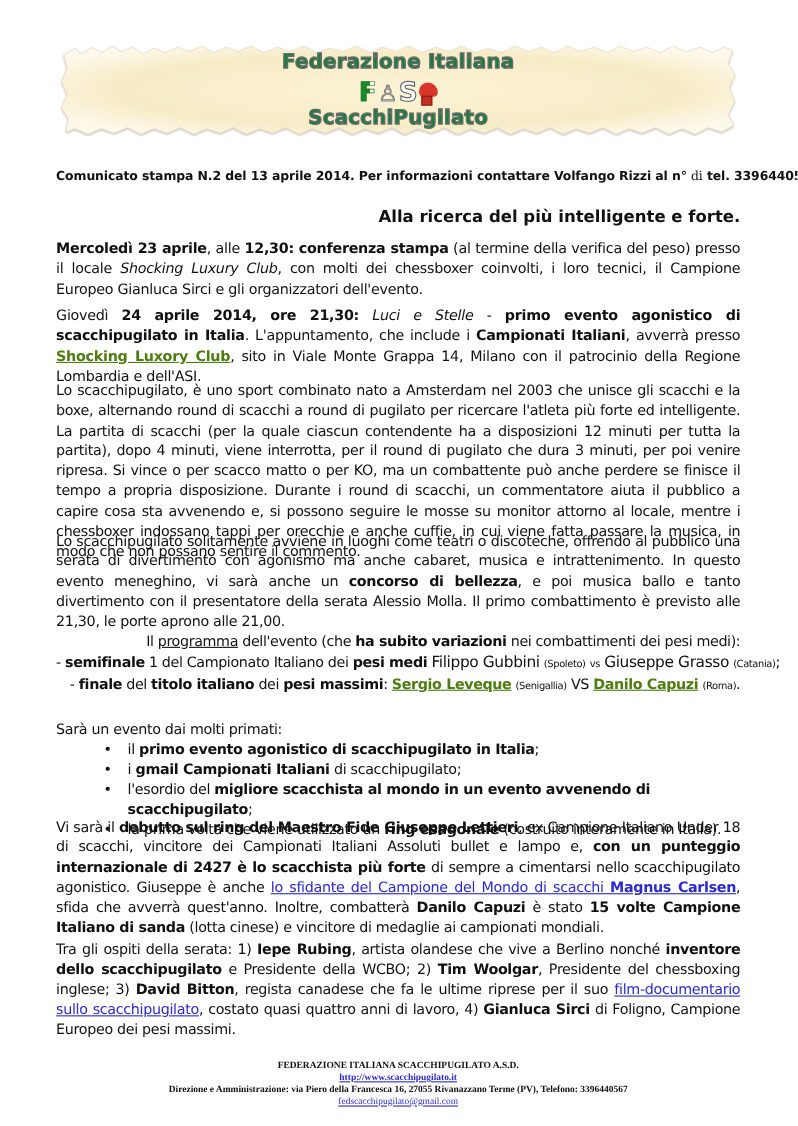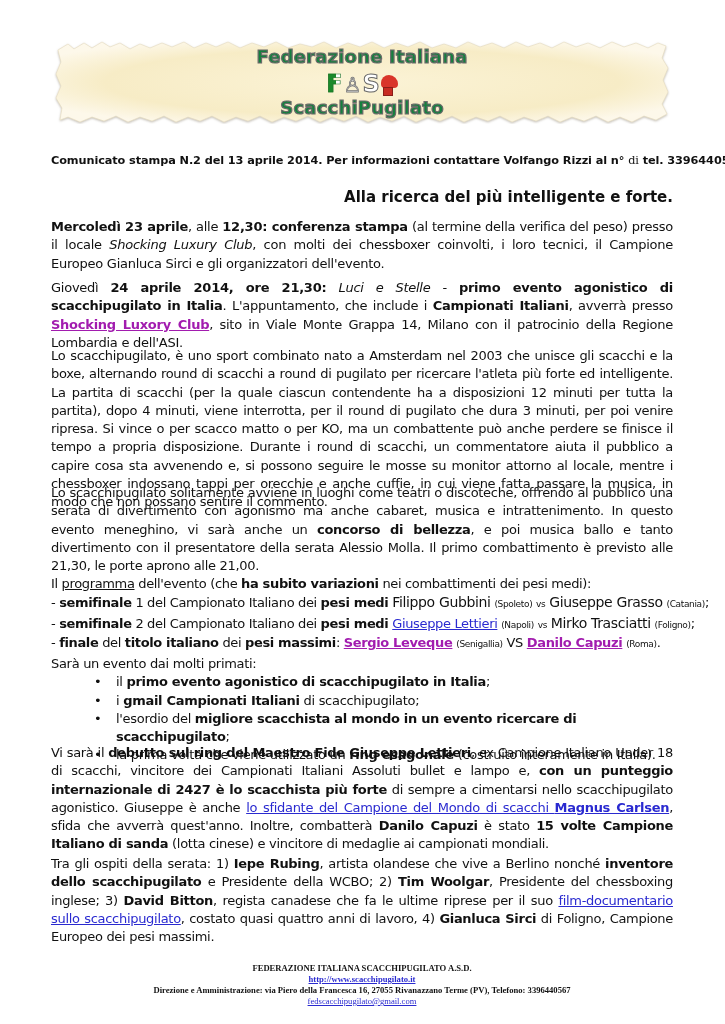--- a/index.html
+++ b/index.html
@@ -17,33 +17,33 @@
              background: linear-gradient(90deg, #1b8a2b 0 60%, #ffffff 60%); -webkit-background-clip: text; color: transparent; -webkit-text-stroke: 0.6px #1b6e24; }
   .fisp .S { font-family: "DejaVu Sans", sans-serif; font-weight: bold; font-size: 24px; line-height: 24px; color: #fff; -webkit-text-stroke: 1px #666; }
   .fisp .pawn { font-size: 20px; line-height: 22px; color: #f2f2f2; -webkit-text-stroke: 0.8px #777; }
   .fisp .glove { width: 17px; height: 21px; position: relative; }
   .fisp .glove .top { position: absolute; left: 0; top: 0; width: 17px; height: 13px; background: #d9352a; border-radius: 8px 9px 4px 4px; }
   .fisp .glove .cuff { position: absolute; left: 2px; top: 12px; width: 10px; height: 9px; background: #c72c22; border: 1px solid #8a1e18; box-sizing: border-box; }
 
   .doc { position: absolute; left: 51px; width: 622px; font-family: "DejaVu Sans", sans-serif; font-size: 13px; line-height: 18.3px; color: #111; }
   .doc b { font-weight: bold; }
   .doc a { color: #1a0dab; color: #2a2ad0; text-decoration: underline; }
-  .doc a.bl { font-weight: bold; color: #a21caf; }
+  .doc a.bl { font-weight: bold; color: #4d7c0f; }
   .just { text-align: justify; }
   .small { font-size: 9px; }
   .name-large { font-size: 14px; }
 
   #comunicato { top: 152px; font-size: 11.3px; font-weight: bold; letter-spacing: -0.1px; white-space: nowrap; }
   #comunicato .di { font-family: "DejaVu Serif", serif; font-weight: normal; }
   #titolo { top: 188px; left: 51px; width: 622px; text-align: right; font-size: 15px; font-weight: bold; }
   #p1 { top: 218px; font-size: 13px; letter-spacing: -0.25px; }
   #p2 { top: 279px; letter-spacing: -0.25px; }
   #p3 { top: 347px; letter-spacing: -0.3px; }
   #p4 { top: 484px; letter-spacing: -0.3px; }
-  #p5 { top: 575px; letter-spacing: -0.35px; white-space: nowrap; }
+  #p5 { top: 575px; letter-spacing: -0.35px; white-space: nowrap; text-align: right; }
   #p6 { top: 655px; letter-spacing: -0.3px; }
   #p6 ul { margin: 0; padding: 0 0 0 43px; list-style: none; }
   #p6 li { position: relative; padding-left: 22px; }
   #p6 li::before { content: "•"; position: absolute; left: 0; top: 0; }
   #p7 { top: 744px; letter-spacing: -0.3px; }
   #p8 { top: 855px; letter-spacing: -0.3px; }
 
   .footer { position: absolute; left: 51px; width: 622px; top: 963px; text-align: center;
             font-family: "Liberation Serif", serif; font-size: 8.6px; line-height: 11px; font-weight: bold; color: #111; }
   .footer a { color: #2a2ad0; }
@@ -92,30 +92,29 @@
 
 <div class="doc just" id="p2"><span>Giovedì </span><b>24 aprile 2014, ore 21,30:</b><span> </span><i>Luci e Stelle</i><span> - </span><b>primo evento agonistico di scacchipugilato in Italia</b><span>. L'appuntamento, che include i </span><b>Campionati Italiani</b><span>, avverrà presso </span><a class="bl" href="#">Shocking Luxory Club</a><span>, sito in Viale Monte Grappa 14, Milano con il patrocinio della Regione Lombardia e dell'ASI.</span></div>
 
 <div class="doc just" id="p3">Lo scacchipugilato, è uno sport combinato nato a Amsterdam nel 2003 che unisce gli scacchi e la boxe, alternando round di scacchi a round di pugilato per ricercare l'atleta più forte ed intelligente. La partita di scacchi (per la quale ciascun contendente ha a disposizioni 12 minuti per tutta la partita), dopo 4 minuti, viene interrotta, per il round di pugilato che dura 3 minuti, per poi venire ripresa. Si vince o per scacco matto o per KO, ma un combattente può anche perdere se finisce il tempo a propria disposizione. Durante i round di scacchi, un commentatore aiuta il pubblico a capire cosa sta avvenendo e, si possono seguire le mosse su monitor attorno al locale, mentre i chessboxer indossano tappi per orecchie e anche cuffie, in cui viene fatta passare la musica, in modo che non possano sentire il commento.</div>
 
 <div class="doc just" id="p4"><span>Lo scacchipugilato solitamente avviene in luoghi come teatri o discoteche,  offrendo al pubblico una serata di divertimento con agonismo ma anche cabaret, musica e intrattenimento. In questo evento meneghino, vi sarà anche un </span><b>concorso di bellezza</b><span>, e poi musica ballo e tanto divertimento con il presentatore della serata Alessio Molla. Il primo combattimento è previsto alle 21,30, le porte aprono alle 21,00.</span></div>
 
 <div class="doc" id="p5">
   <div><span>Il </span><u>programma</u><span> dell'evento (che </span><b>ha subito variazioni</b><span> nei combattimenti dei pesi medi):</span></div>
   <div><span>- </span><b>semifinale</b><span> 1 del Campionato Italiano dei </span><b>pesi medi</b> <span class="name-large">Filippo Gubbini</span> <span class="small">(Spoleto)</span> <span class="small">vs</span> <span class="name-large">Giuseppe Grasso</span> <span class="small">(Catania)</span><span>;</span></div>
-  <div><span>- </span><b>semifinale</b><span> 2 del Campionato Italiano dei </span><b>pesi medi</b> <a href="#">Giuseppe Lettieri</a> <span class="small">(Napoli)</span> <span class="small">vs</span> <span class="name-large">Mirko Trasciatti</span> <span class="small">(Foligno)</span><span>;</span></div>
   <div><span>- </span><b>finale</b><span> del </span><b>titolo italiano</b><span> dei </span><b>pesi massimi</b><span>: </span><a class="bl" href="#">Sergio Leveque</a> <span class="small">(Senigallia)</span> <span>VS</span> <a class="bl" href="#">Danilo Capuzi</a> <span class="small">(Roma)</span><span>.</span></div>
 </div>
 
 <div class="doc" id="p6">
   <div>Sarà un evento dai molti primati:</div>
   <ul>
     <li><span>il </span><b>primo evento agonistico di scacchipugilato in Italia</b><span>;</span></li>
     <li><span>i </span><b>gmail Campionati Italiani</b><span> di scacchipugilato;</span></li>
-    <li><span>l'esordio del </span><b>migliore scacchista al mondo in un evento ricercare di scacchipugilato</b><span>;</span></li>
+    <li><span>l'esordio del </span><b>migliore scacchista al mondo in un evento avvenendo di scacchipugilato</b><span>;</span></li>
     <li><span>la prima volta che viene utilizzato un </span><b>ring esagonale</b><span> (costruito interamente in Italia).</span></li>
   </ul>
 </div>
 
 <div class="doc just" id="p7"><span>Vi sarà il </span><b>debutto sul ring del Maestro Fide Giuseppe Lettieri</b><span>, ex Campione Italiano Under 18 di scacchi, vincitore dei Campionati Italiani Assoluti bullet e lampo e, </span><b>con un punteggio internazionale di 2427 è lo scacchista più forte</b><span> di sempre a cimentarsi nello scacchipugilato agonistico. Giuseppe è anche </span><a href="#"><span>lo sfidante del Campione del Mondo di scacchi </span><b>Magnus Carlsen</b></a><span>, sfida che avverrà quest'anno. Inoltre, combatterà </span><b>Danilo Capuzi</b><span> è stato </span><b>15 volte Campione Italiano di sanda</b><span> (lotta cinese) e vincitore di medaglie ai campionati mondiali.</span></div>
 
 <div class="doc just" id="p8"><span>Tra gli ospiti della serata: 1) </span><b>Iepe Rubing</b><span>, artista olandese che vive a Berlino nonché </span><b>inventore dello scacchipugilato</b><span> e Presidente della WCBO; 2) </span><b>Tim Woolgar</b><span>, Presidente del chessboxing inglese; 3) </span><b>David Bitton</b><span>, regista canadese che fa le ultime riprese per il suo </span><a href="#">film-documentario sullo scacchipugilato</a><span>, costato quasi quattro anni di lavoro, 4) </span><b>Gianluca Sirci</b><span> di Foligno, Campione Europeo dei pesi massimi.</span></div>
 
 <div class="footer">
   <div>FEDERAZIONE ITALIANA SCACCHIPUGILATO A.S.D.</div>

